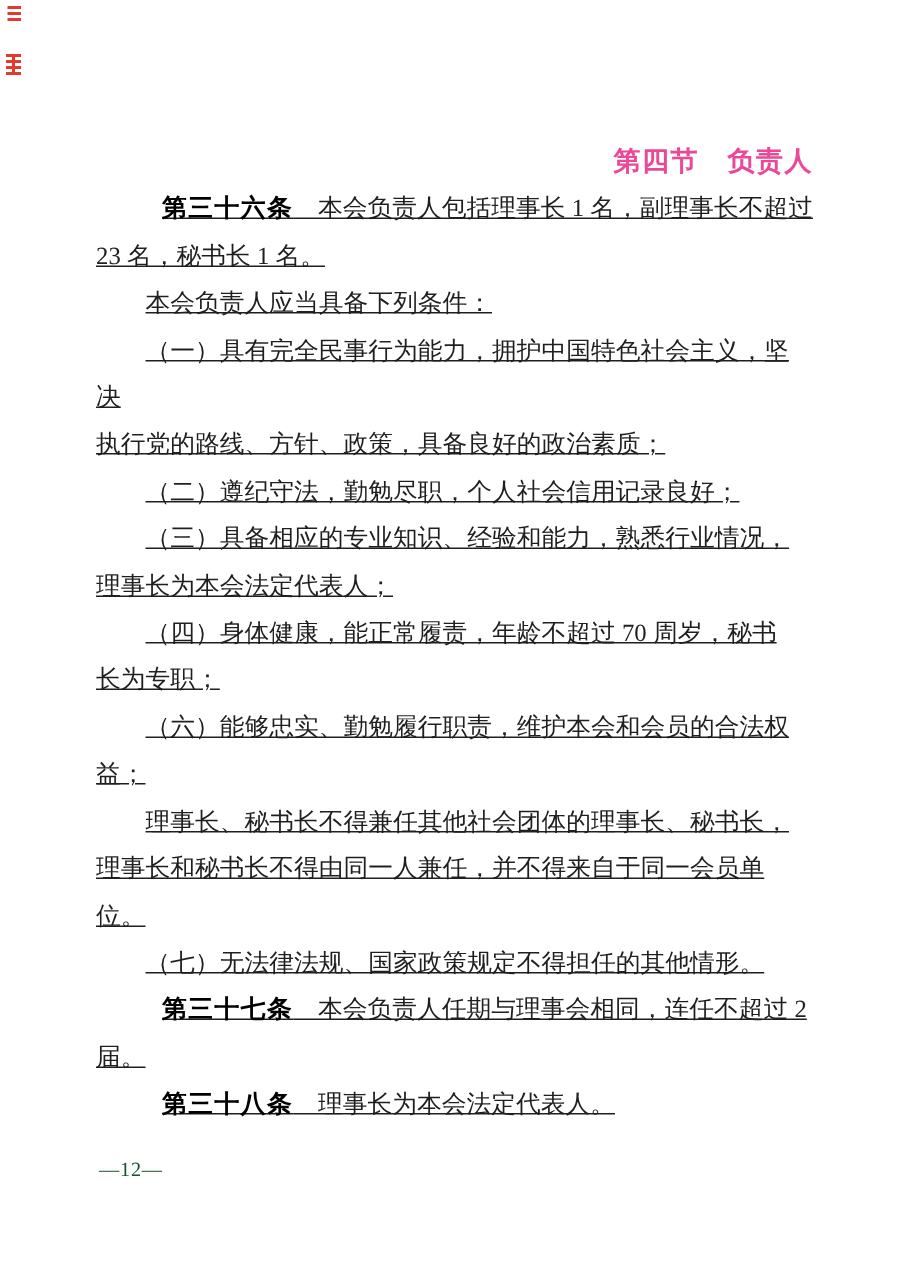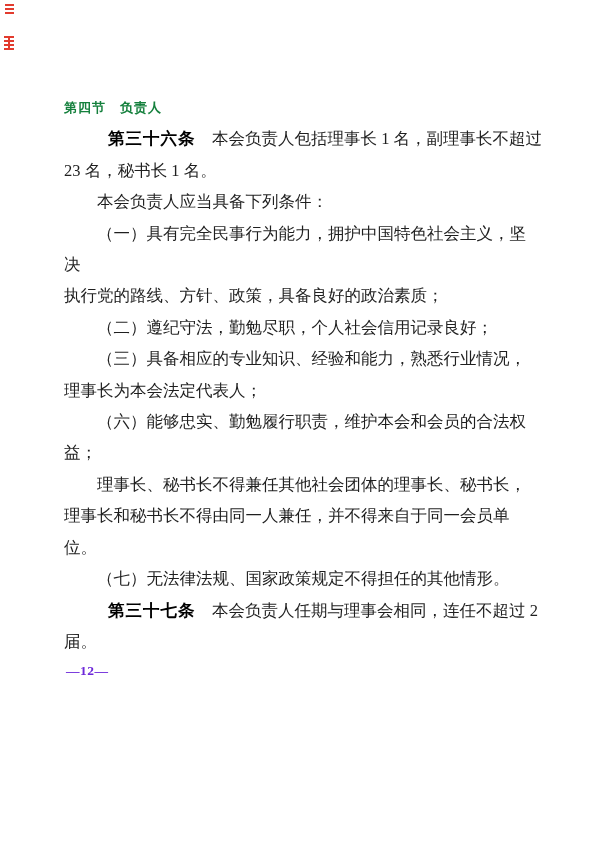--- a/index.html
+++ b/index.html
@@ -15,46 +15,46 @@
     position: absolute;
     left: 64px;
     top: 92px;
     width: 478px;
     color: #1f1f1f;
     font-size: 16.5px;
     line-height: 31.4px;
   }
   .section-title {
     margin: 0;
-    font-size: 13px;
+    font-size: 18px;
     font-weight: 700;
-    color: #15803d;
-    text-align: left;
+    color: #ec4899;
+    text-align: right;
     line-height: 31.4px;
     letter-spacing: 1px;
   }
   .content p {
     margin: 0;
     white-space: pre-line;
     text-indent: 33px;
+    text-decoration: underline;
   }
   .content p.article { text-indent: 44px; }
   .content p b {
     font-weight: 700;
     color: #000000;
     letter-spacing: 1px;
   }
   .page-number {
-    margin-top: 4px;
+    margin-top: 18px;
     padding-left: 2px;
     font-size: 13.5px;
     line-height: 20px;
-    color: #6d28d9;
+    color: #14532d;
     letter-spacing: 0.5px;
-    font-weight: bold;
   }
   .red-mark { position: absolute; }
   .red-mark.mark1 {
     left: 5px; top: 4px; width: 9px; height: 12px;
     background: repeating-linear-gradient(180deg, #e23b2e 0 2px, rgba(255,255,255,0) 2px 4px);
   }
   .red-mark.mark2 {
     left: 4px; top: 36px; width: 10px; height: 14px;
     background: repeating-linear-gradient(180deg, #e23b2e 0 2px, rgba(255,255,255,0) 2px 4px),
                 linear-gradient(90deg, rgba(255,255,255,0) 0 4px, #e23b2e 4px 6px, rgba(255,255,255,0) 6px 10px);
@@ -76,30 +76,33 @@
     <p><span>本会负责人应当具备下列条件：</span></p>
 
     <p><span>（一）具有完全民事行为能力，拥护中国特色社会主义，坚决
 执行党的路线、方针、政策，具备良好的政治素质；</span></p>
 
     <p><span>（二）遵纪守法，勤勉尽职，个人社会信用记录良好；</span></p>
 
     <p><span>（三）具备相应的专业知识、经验和能力，熟悉行业情况，
 理事长为本会法定代表人；</span></p>
 
+    <p><span>（四）身体健康，能正常履责，年龄不超过 70 周岁，秘书
+长为专职；</span></p>
 
 
     <p><span>（六）能够忠实、勤勉履行职责，维护本会和会员的合法权
 益；</span></p>
 
     <p><span>理事长、秘书长不得兼任其他社会团体的理事长、秘书长，
 理事长和秘书长不得由同一人兼任，并不得来自于同一会员单
 位。</span></p>
 
     <p><span>（七）无法律法规、国家政策规定不得担任的其他情形。</span></p>
 
     <p class="article"><b>第三十七条</b><span>　本会负责人任期与理事会相同，连任不超过 2
 届。</span></p>
 
+    <p class="article"><b>第三十八条</b><span>　理事长为本会法定代表人。</span></p>
 
     <div class="page-number">—12—</div>
   </div>
 </div>
 
 </body></html>

